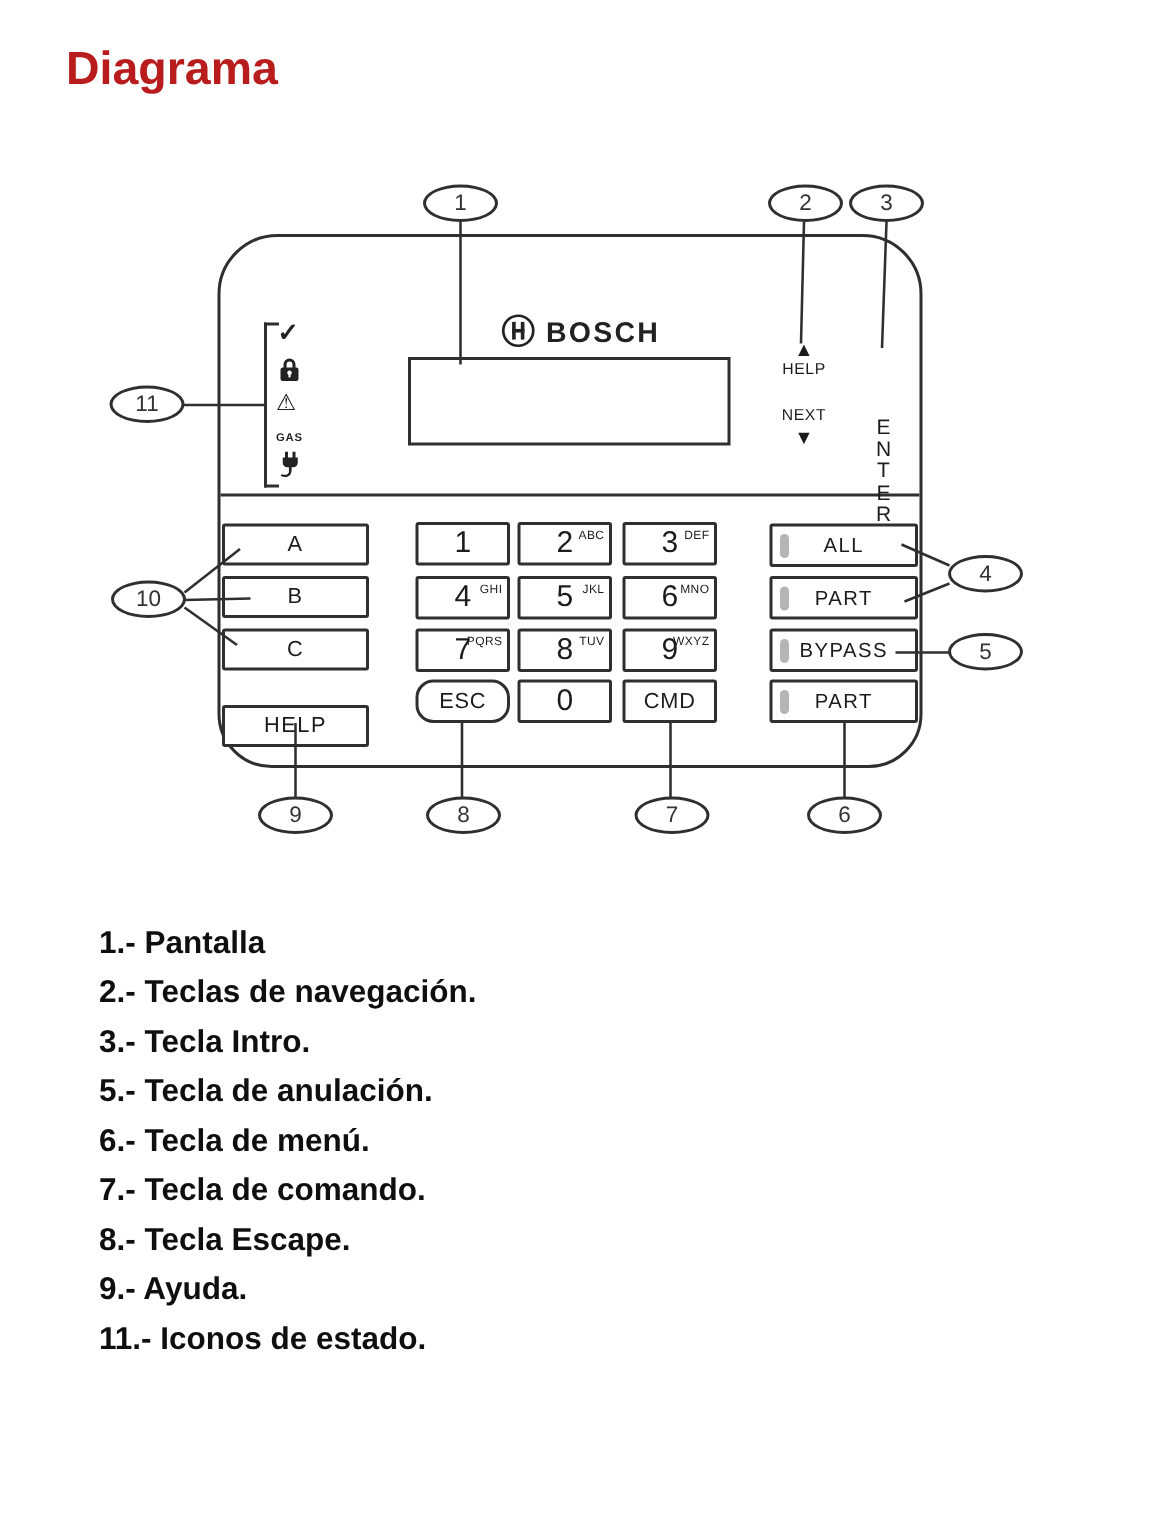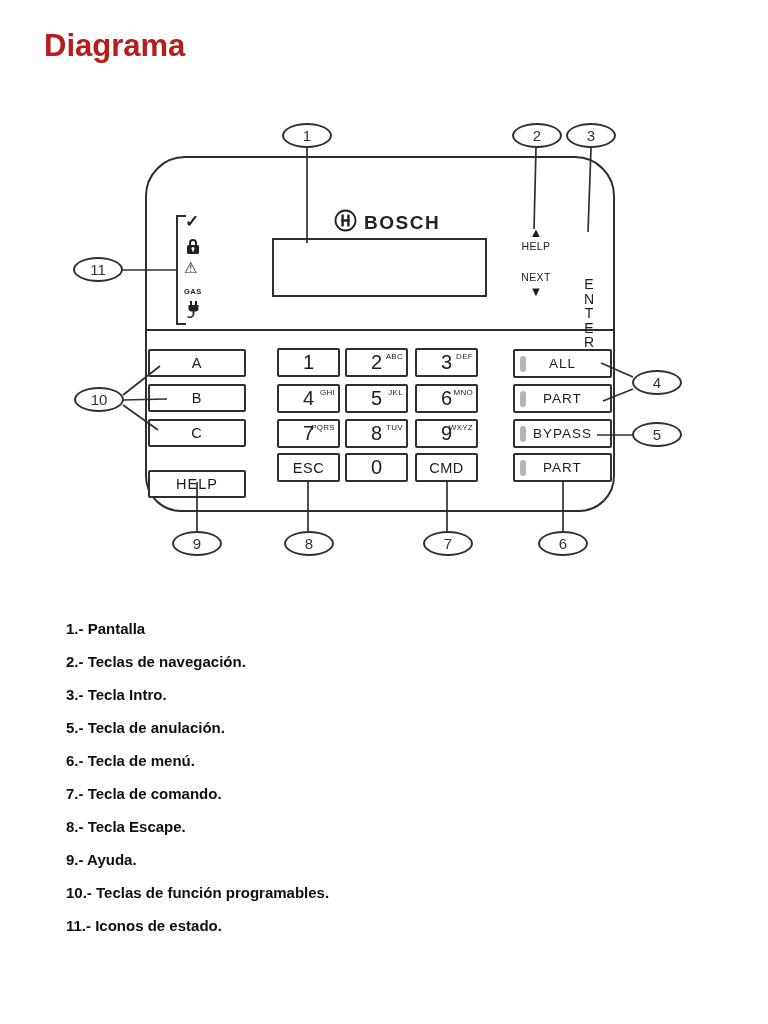--- a/index.html
+++ b/index.html
@@ -51,21 +51,21 @@
     background:#b5b5b5;border-radius:3px;}
 
   
   .callout{position:absolute;width:50px;height:25px;border:2px solid #2f2f2f;border-radius:50%;
     background:#fff;box-sizing:border-box;display:flex;align-items:center;justify-content:center;
     font-size:15px;color:#333;z-index:6;}
 
   #leader-lines{position:absolute;left:0;top:0;z-index:5;pointer-events:none;}
 
   
-  #legend{position:absolute;left:66px;top:612px;font-size:15px;font-weight:700;
+  #legend{position:absolute;left:66px;top:612px;font-size:21px;font-weight:700;
     line-height:33px;color:#0f0f0f;}
 </style>
 </head>
 <body>
 
 <div id="page">
 
   <div id="title">Diagrama</div>
 
   <div id="body-outline"></div>
@@ -157,21 +157,21 @@
       <span class="letters">PQRS</span>
     </div>
   <div class="key np" style="left:345px;top:419px;">
       <span class="digit">8</span>
       <span class="letters">TUV</span>
     </div>
   <div class="key np" style="left:415px;top:419px;">
       <span class="digit">9</span>
       <span class="letters">WXYZ</span>
     </div>
-  <div class="key np text" style="left:277px;top:453px;">
+  <div class="key np text" style="left:277px;top:453px;border-radius:12px;">
       <span class="digit">ESC</span>
     </div>
   <div class="key np" style="left:345px;top:453px;">
       <span class="digit">0</span>
     </div>
   <div class="key np text" style="left:415px;top:453px;">
       <span class="digit">CMD</span>
     </div>
 
   <div class="key rk" style="top:349px;">
@@ -246,17 +246,16 @@
 
   <div id="legend">
     <div>1.- Pantalla</div>
     <div>2.- Teclas de navegación.</div>
     <div>3.- Tecla Intro.</div>
     <div>5.- Tecla de anulación.</div>
     <div>6.- Tecla de menú.</div>
     <div>7.- Tecla de comando.</div>
     <div>8.- Tecla Escape.</div>
     <div>9.- Ayuda.</div>
-    <div>10.- Teclas de función programables.</div>
     <div>11.- Iconos de estado.</div>
   </div>
 
 </div>
 
 </body></html>

